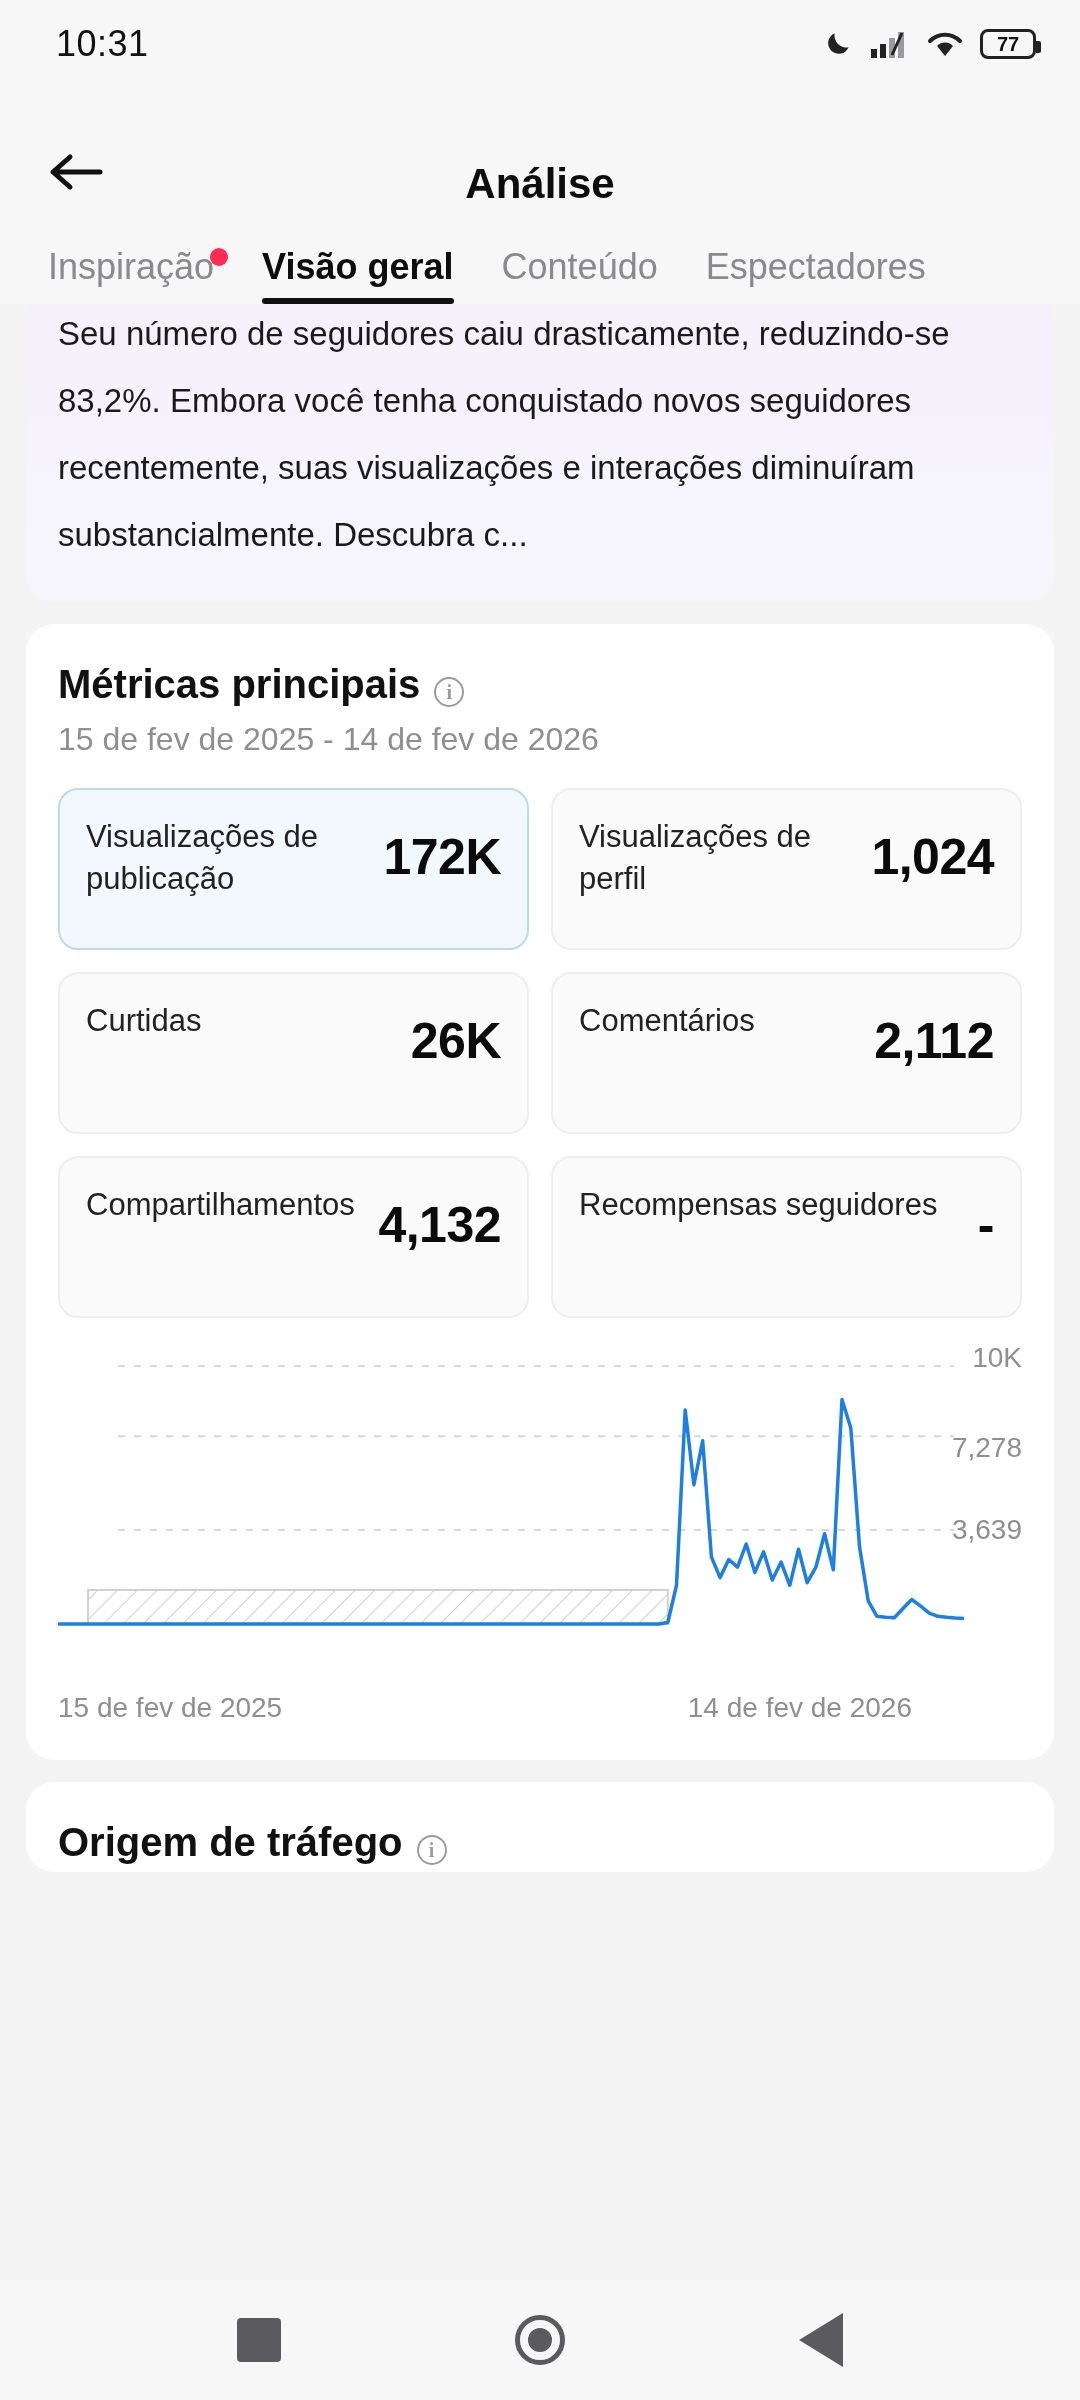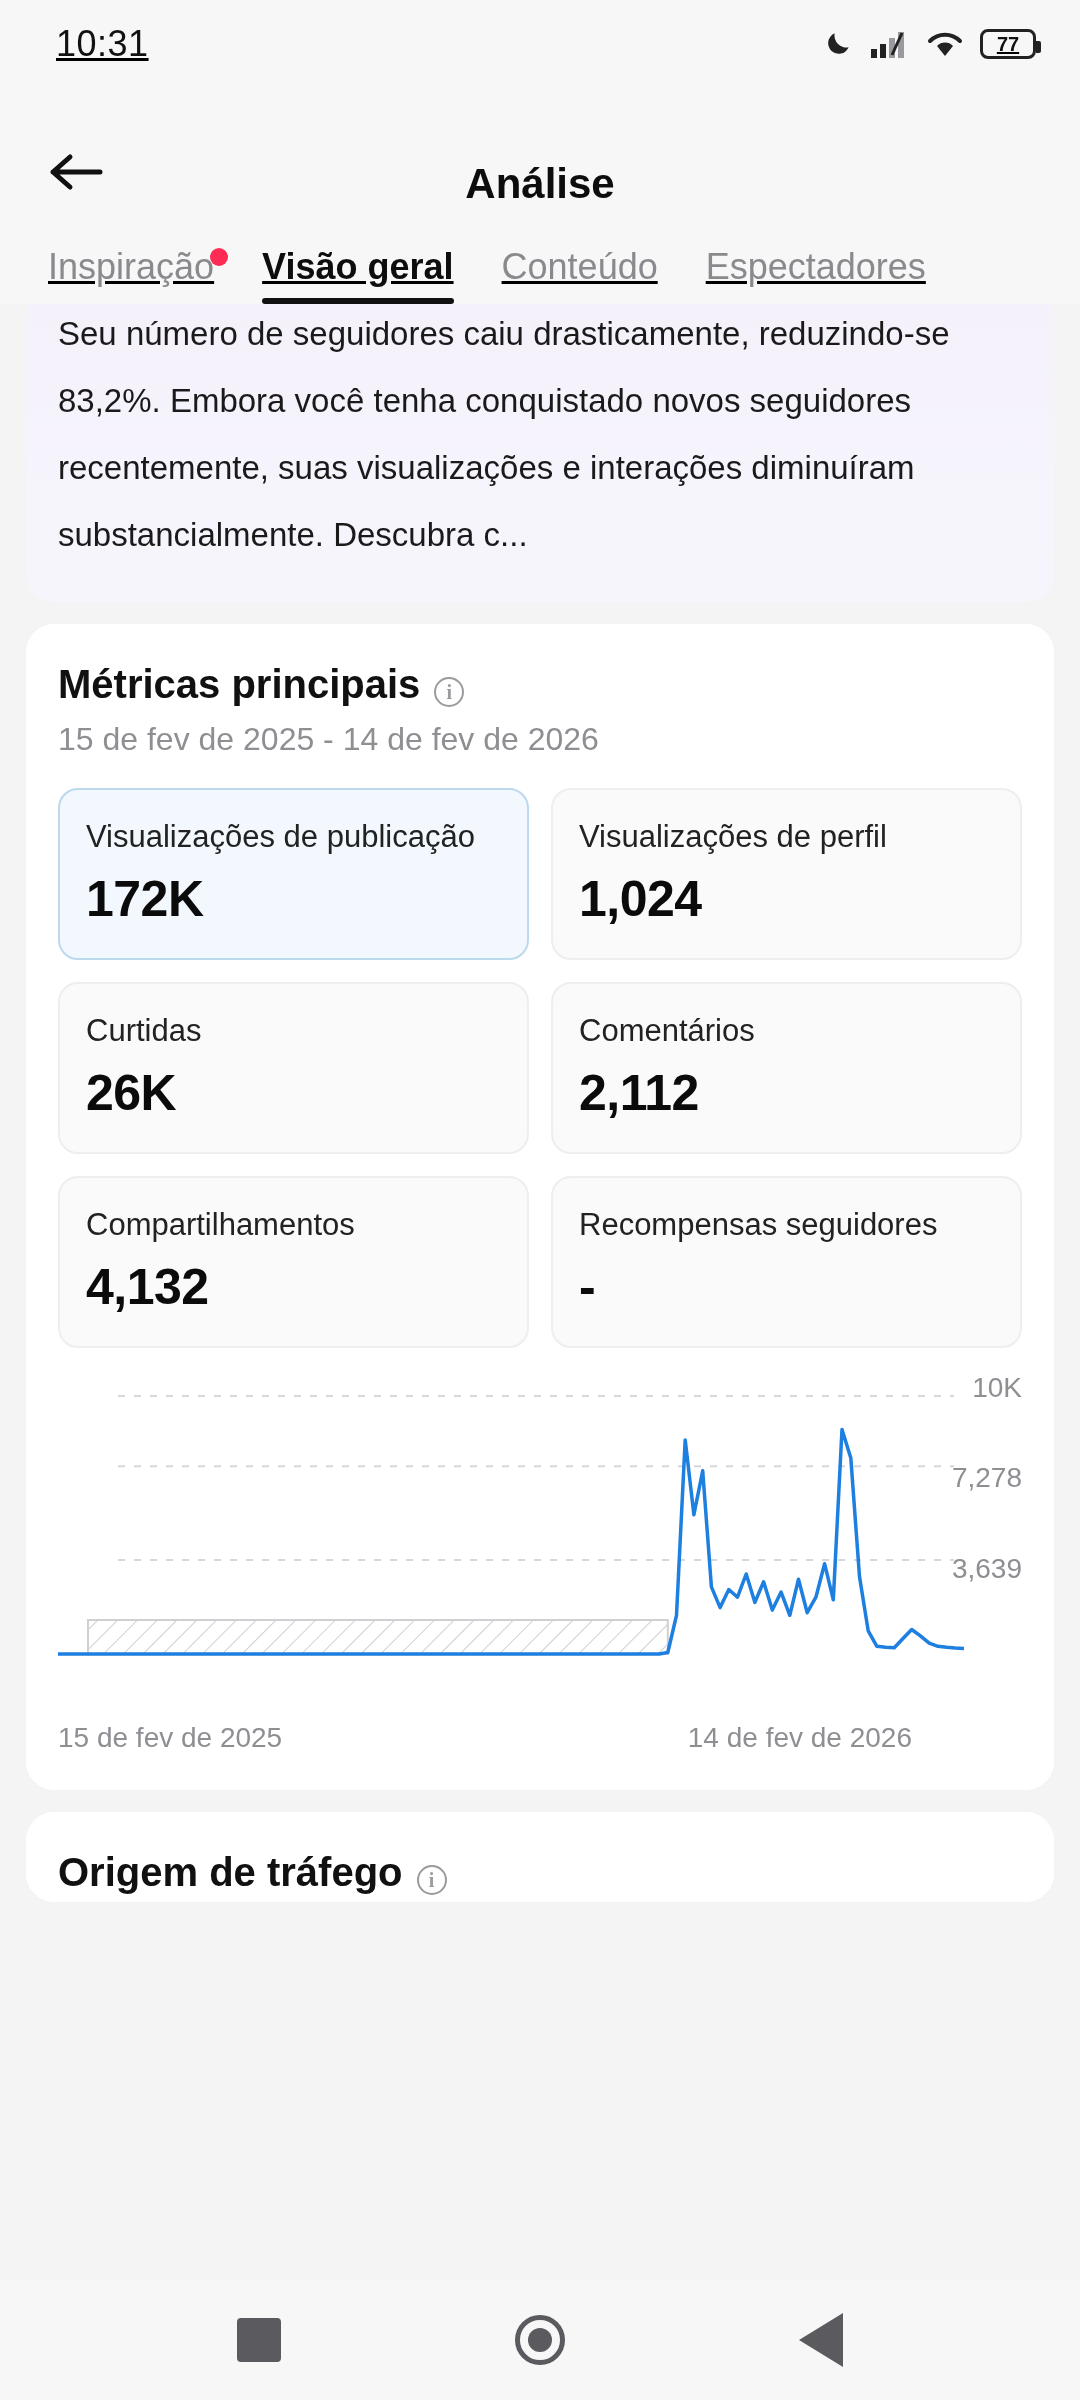--- a/index.html
+++ b/index.html
@@ -9,21 +9,20 @@
     background: #ffffff;
     font-family: "Liberation Sans", sans-serif;
     -webkit-font-smoothing: antialiased;
   }
   .screen {
     position: relative;
     width: 1080px;
     height: 2400px;
     background: #86efac;
     overflow: hidden;
-    text-decoration: underline;
   }
 
   
   .status-bar {
     height: 88px;
     display: flex;
     align-items: center;
     justify-content: space-between;
     padding: 0 44px 0 56px;
     background: #f7f7f7;
@@ -193,21 +192,21 @@
     grid-template-columns: 1fr 1fr;
     gap: 22px;
   }
   .metric {
     background: #fafafa;
     border: 2px solid #eeeeef;
     border-radius: 20px;
     padding: 26px 26px 30px;
     min-height: 162px;
     display: flex;
-    flex-direction: column;
+    flex-direction: row;
     justify-content: space-between;
   }
   .metric.selected {
     background: #f2f8fd;
     border: 2px solid #bcd9ee;
   }
   .metric-label {
     font-size: 31px;
     color: #222;
     line-height: 42px;
@@ -391,21 +390,21 @@
             <defs>
               <pattern id="hatch" patternUnits="userSpaceOnUse" width="14" height="14" patternTransform="rotate(45)">
                 <line x1="0" y1="0" x2="0" y2="14" stroke="#d0d0d4" stroke-width="2"></line>
               </pattern>
             </defs>
             <rect x="30" y="238" width="579.8076923076924" height="34" fill="url(#hatch)" stroke="#d0d0d4" stroke-width="2"></rect>
             <path d="M0.0 272.0 L8.7 272.0 L17.4 272.0 L26.1 272.0 L34.8 272.0 L43.6 272.0 L52.3 272.0 L61.0 272.0 L69.7 272.0 L78.4 272.0 L87.1 272.0 L95.8 272.0 L104.5 272.0 L113.3 272.0 L122.0 272.0 L130.7 272.0 L139.4 272.0 L148.1 272.0 L156.8 272.0 L165.5 272.0 L174.2 272.0 L182.9 272.0 L191.7 272.0 L200.4 272.0 L209.1 272.0 L217.8 272.0 L226.5 272.0 L235.2 272.0 L243.9 272.0 L252.6 272.0 L261.3 272.0 L270.1 272.0 L278.8 272.0 L287.5 272.0 L296.2 272.0 L304.9 272.0 L313.6 272.0 L322.3 272.0 L331.0 272.0 L339.8 272.0 L348.5 272.0 L357.2 272.0 L365.9 272.0 L374.6 272.0 L383.3 272.0 L392.0 272.0 L400.7 272.0 L409.4 272.0 L418.2 272.0 L426.9 272.0 L435.6 272.0 L444.3 272.0 L453.0 272.0 L461.7 272.0 L470.4 272.0 L479.1 272.0 L487.8 272.0 L496.6 272.0 L505.3 272.0 L514.0 272.0 L522.7 272.0 L531.4 272.0 L540.1 272.0 L548.8 272.0 L557.5 272.0 L566.3 272.0 L575.0 272.0 L583.7 272.0 L592.4 272.0 L601.1 272.0 L609.8 270.5 L618.5 233.3 L627.2 57.9 L635.9 132.7 L644.7 88.8 L653.4 204.9 L662.1 225.6 L670.8 207.5 L679.5 215.2 L688.2 192.0 L696.9 220.4 L705.6 199.8 L714.3 228.1 L723.1 210.1 L731.8 233.3 L740.5 197.2 L749.2 230.7 L757.9 215.2 L766.6 181.7 L775.3 217.8 L784.0 47.5 L792.8 75.9 L801.5 194.6 L810.2 248.8 L818.9 264.3 L827.6 265.3 L836.3 265.8 L845.0 256.5 L853.7 247.5 L862.4 253.9 L871.2 261.2 L879.9 264.3 L888.6 265.3 L897.3 266.1 L906.0 266.6 " fill="none" stroke="#1d7fe0" stroke-width="3.5" stroke-linejoin="round"></path>
           </svg>
         <div class="chart-ylabel" style="top:-10px;">10K</div>
         <div class="chart-ylabel" style="top:80px;">7,278</div>
-        <div class="chart-ylabel" style="top:171px;">3,639</div>
+        <div class="chart-ylabel" style="top:162px;">3,639</div>
       </div>
       <div class="chart-xaxis">
         <span>15 de fev de 2025</span>
         <span>14 de fev de 2026</span>
       </div>
     </div>
 
     <div class="card partial">
       <div class="card-title-row">
         <span class="card-title">Origem de tráfego</span>

